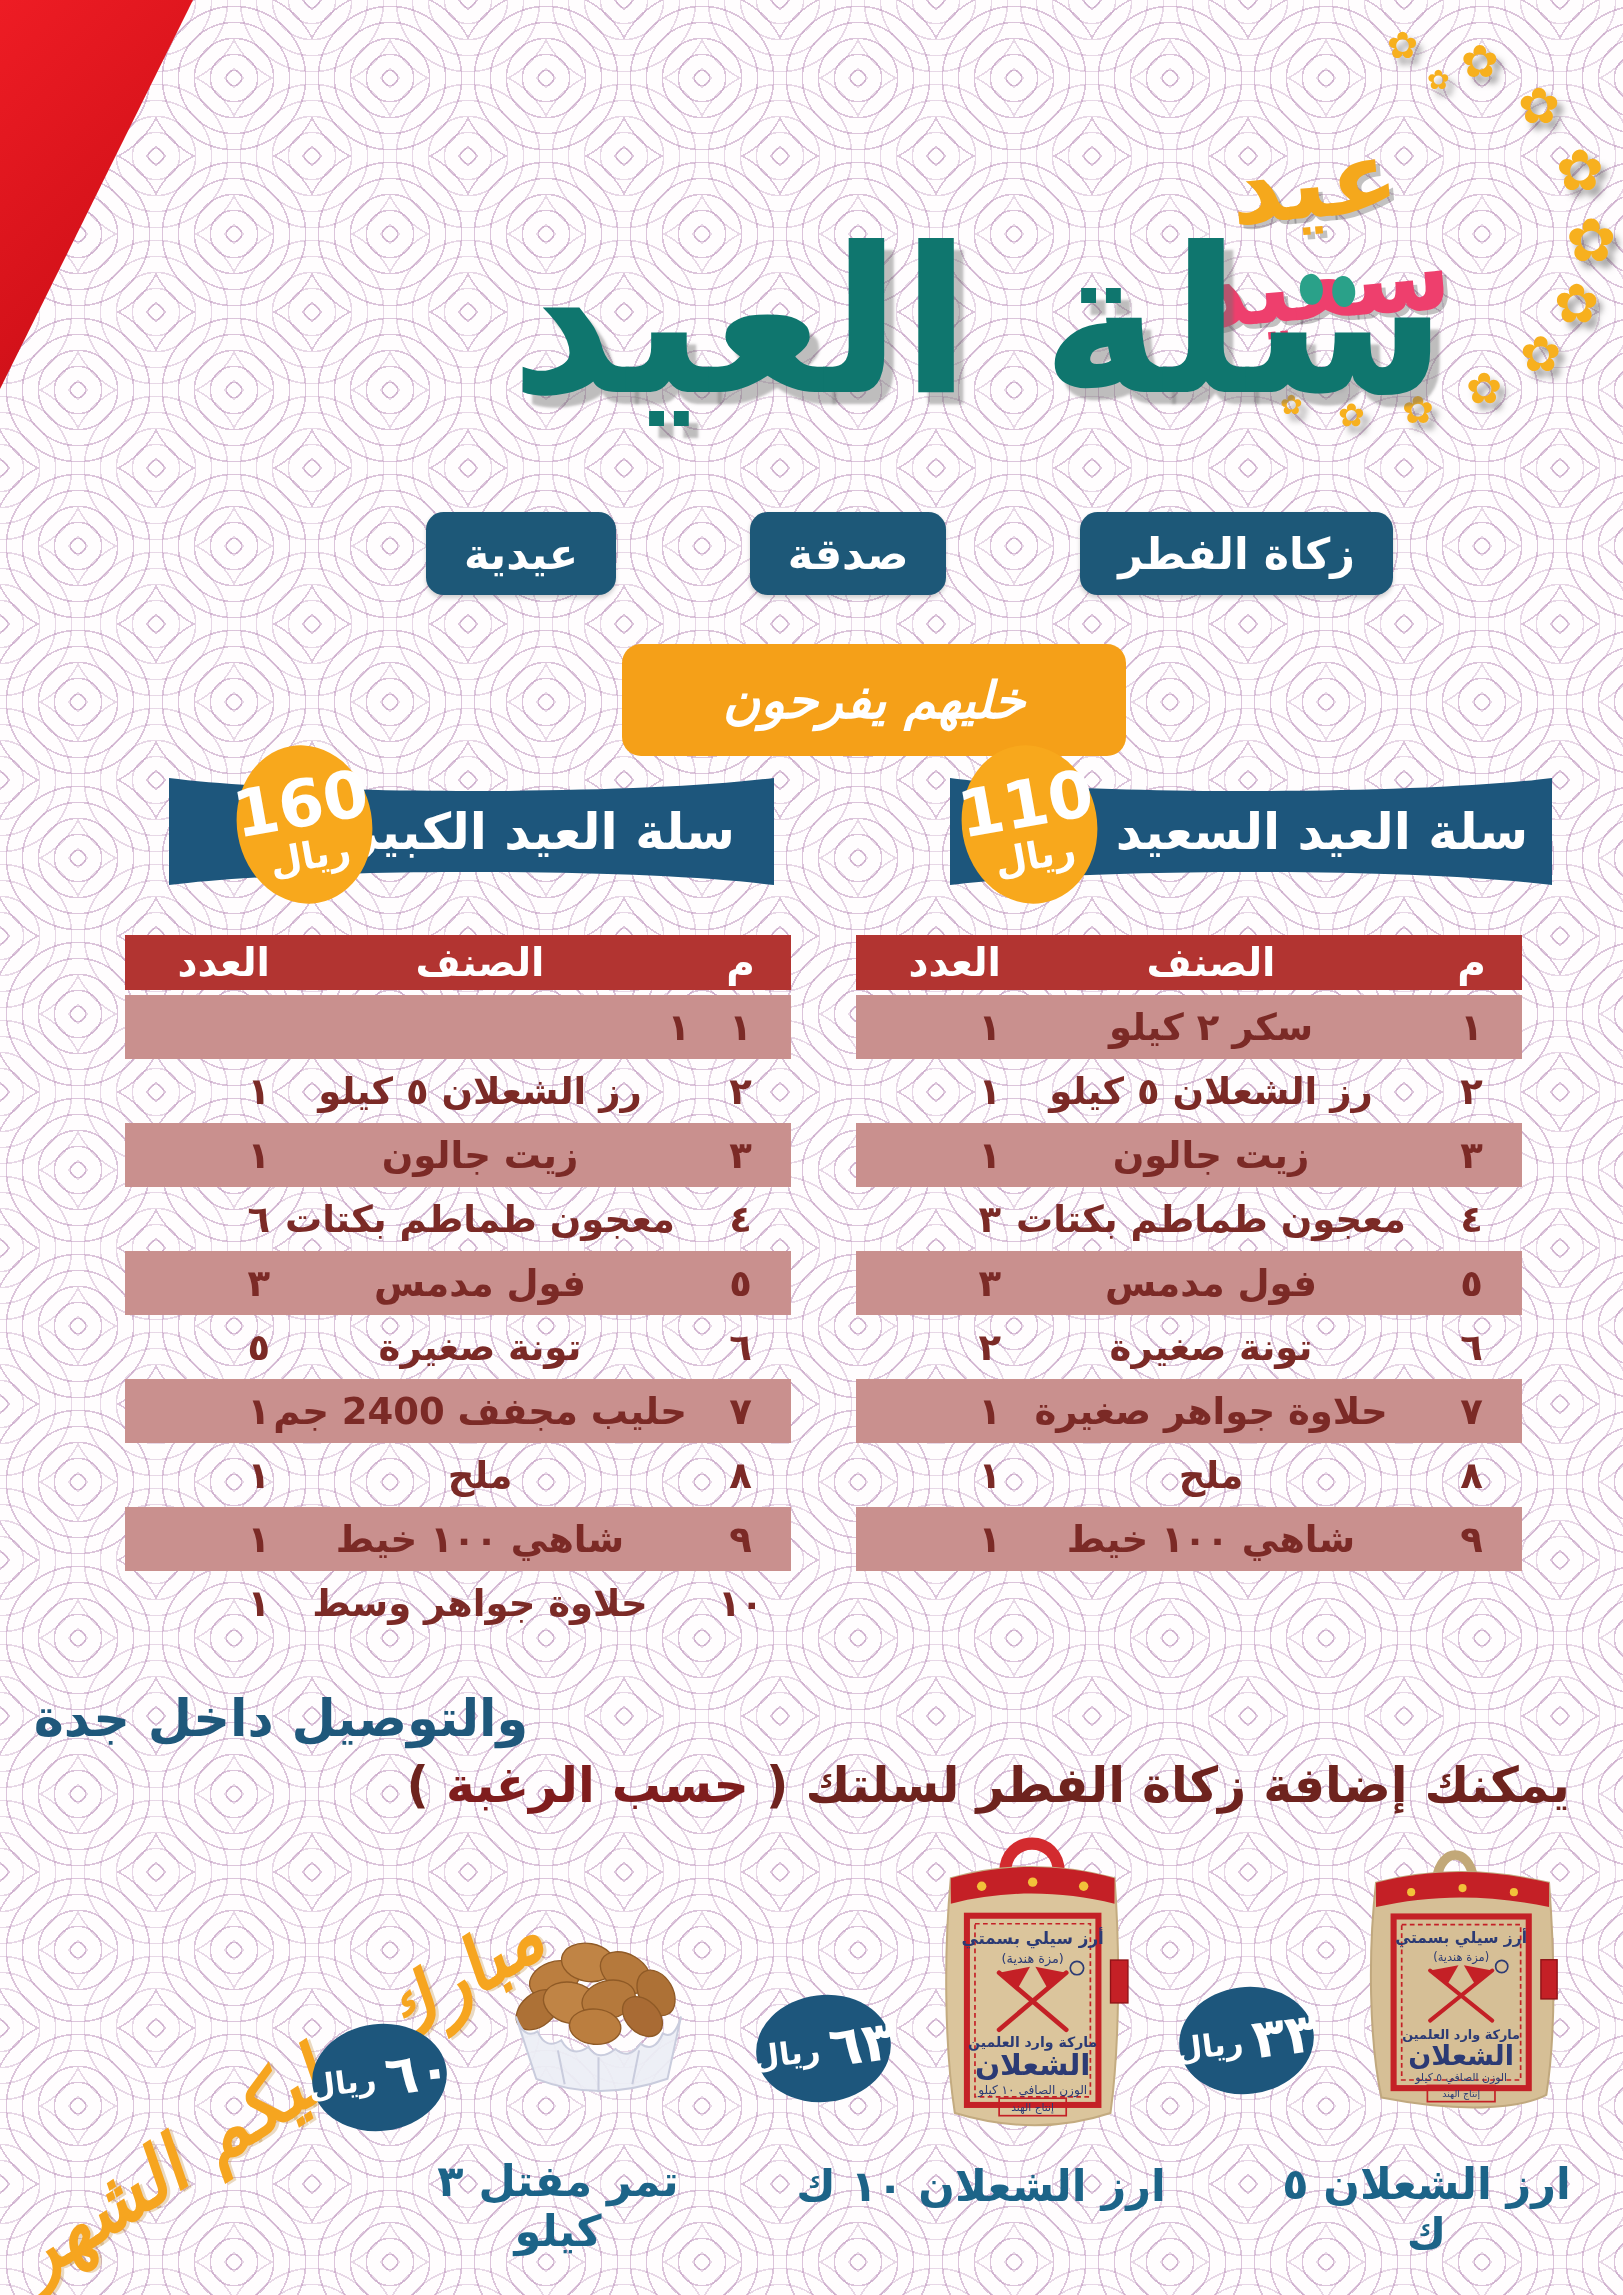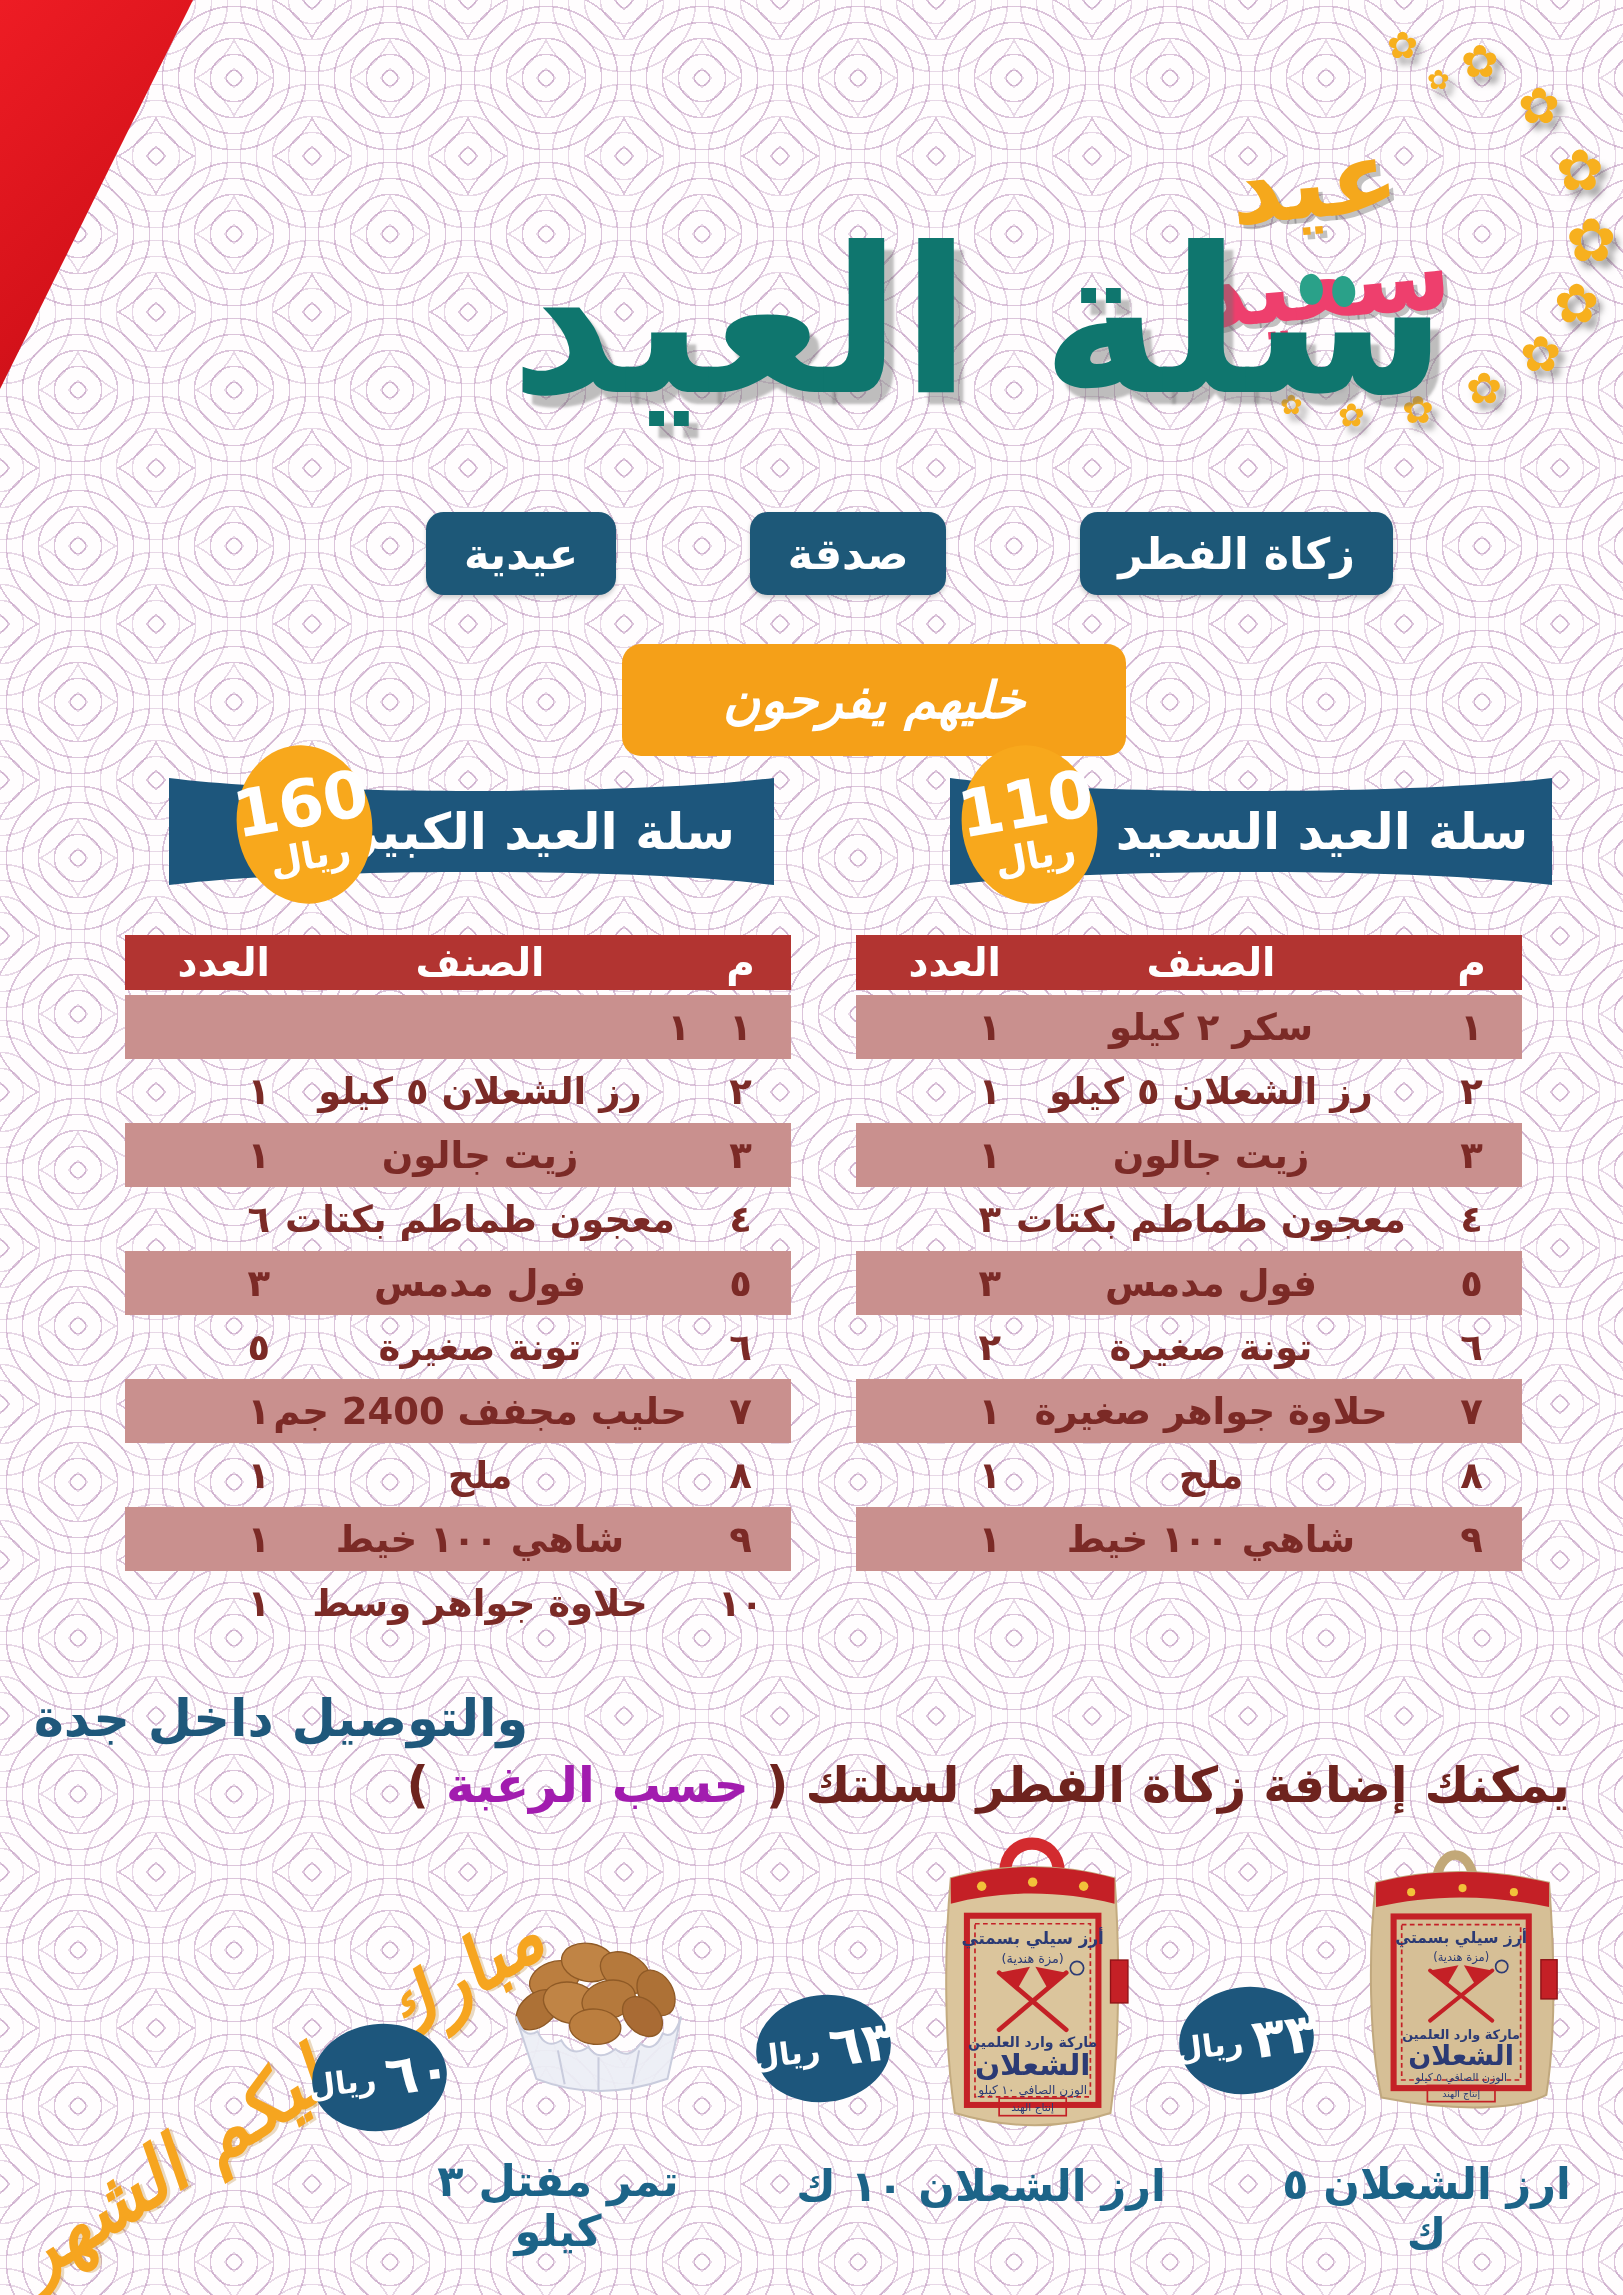--- a/index.html
+++ b/index.html
@@ -71,21 +71,21 @@
   .t-rows .t-row:nth-child(odd) { background:#c9908e; }
   .cell-num { width:101px; text-align:center; }
   .cell-item { flex:1; text-align:center; }
   .cell-count { width:145px; }
 
   
   .tax-note { position:absolute; left:24px; top:1672px; width:514px; text-align:center;
     color:#1f587b; font-weight:bold; font-size:51px; line-height:1.85; }
   .zakat-note { position:absolute; left:555px; top:1757px; width:1015px; direction:rtl; text-align:center;
     color:#6e231e; font-weight:bold; font-size:49px; white-space:nowrap; }
-  .zakat-note .hl { color:#a21caf; }
+  .zakat-note .hl { color:#7f1d1d; }
 
   
   .price-badge-small { position:absolute; width:135px; height:107px; border-radius:50%;
     background:#1d567c; color:#fff; display:flex; align-items:center; justify-content:center; gap:9.5px;
     direction:rtl; transform:rotate(-7deg); z-index:3; }
   .price-badge-small .num { font-size:54px; font-weight:bold; }
   .price-badge-small .cur { font-size:31px; font-weight:bold; }
   .pb60 { left:312px; top:2024px; } .pb63 { left:756px; top:1995px; } .pb33 { left:1179px; top:1987px; }
   .addon-label { position:absolute; text-align:center; color:#1c6488; font-weight:bold; font-size:43px; direction:rtl; }
   .lbl-dates { left:406px; top:2156px; width:304px; }

